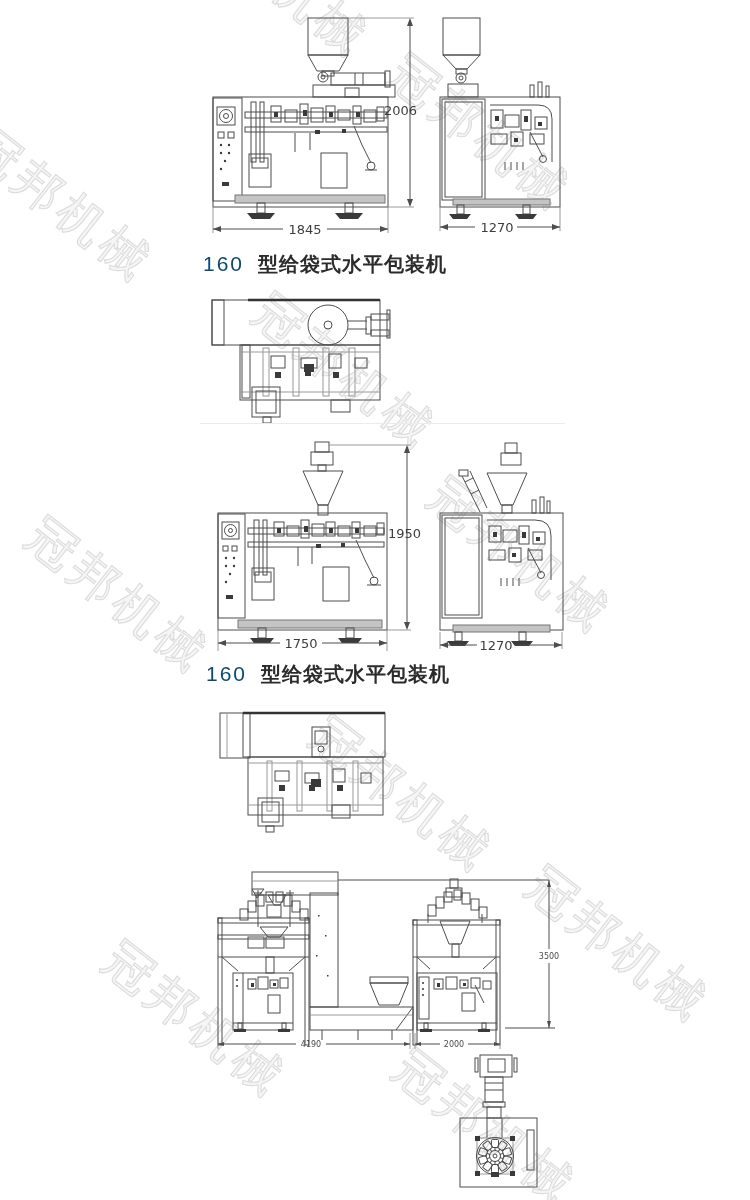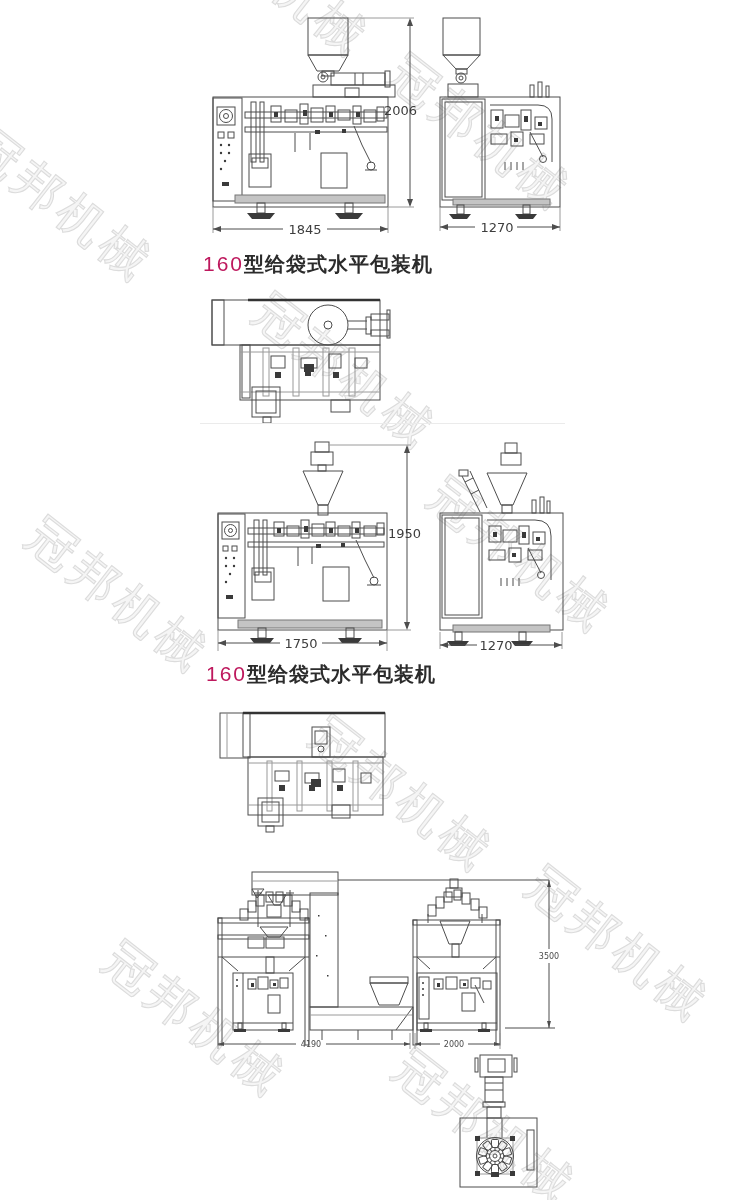--- a/index.html
+++ b/index.html
@@ -13,22 +13,22 @@
   
   .drw{position:absolute;}
   svg{overflow:visible;}
   .dim{fill:#3d3d3d;stroke:none;font-size:13px;font-family:"DejaVu Sans",sans-serif;}
   .dim-s{fill:#4a4a4a;stroke:none;font-size:8px;font-family:"DejaVu Sans",sans-serif;}
   .arr{fill:#4d4d4d;stroke:none;}
   .lt{stroke:#9a9a9a;}
   .dk{fill:#3a3a3a;stroke:none;}
   .base{fill:#c4c4c4;stroke:#777;}
   .caption{position:absolute;font-size:20px;line-height:22px;white-space:nowrap;}
-  .caption .model{color:#be185d;font-size:21px;letter-spacing:2px;}
-  .caption .name{color:#2b2b2b;font-weight:bold;letter-spacing:1px;}
+  .caption .model{color:#0c4a6e;font-size:21px;letter-spacing:2px;}
+  .caption .name{color:#2b2b2b;font-weight:bold;letter-spacing:1px;margin-left:14px;}
   .divider{position:absolute;left:200px;top:423px;width:365px;height:1px;background:#ebebeb;}
 </style>
 </head>
 <body>
 
 <div id="page">
 
   <div>
     <span class="wm" style="left:278px;top:-20px">冠邦机械</span>
     <span class="wm" style="left:480px;top:133px">冠邦机械</span>

